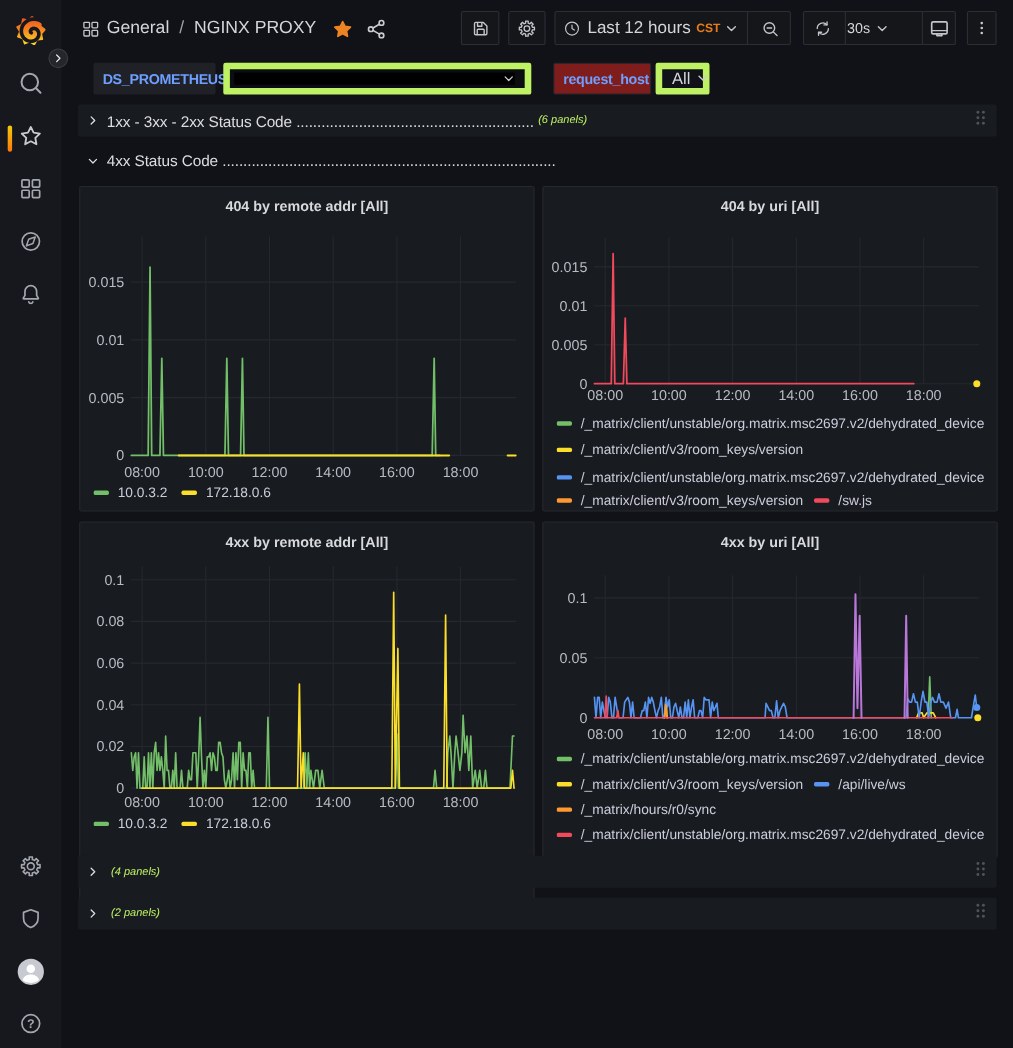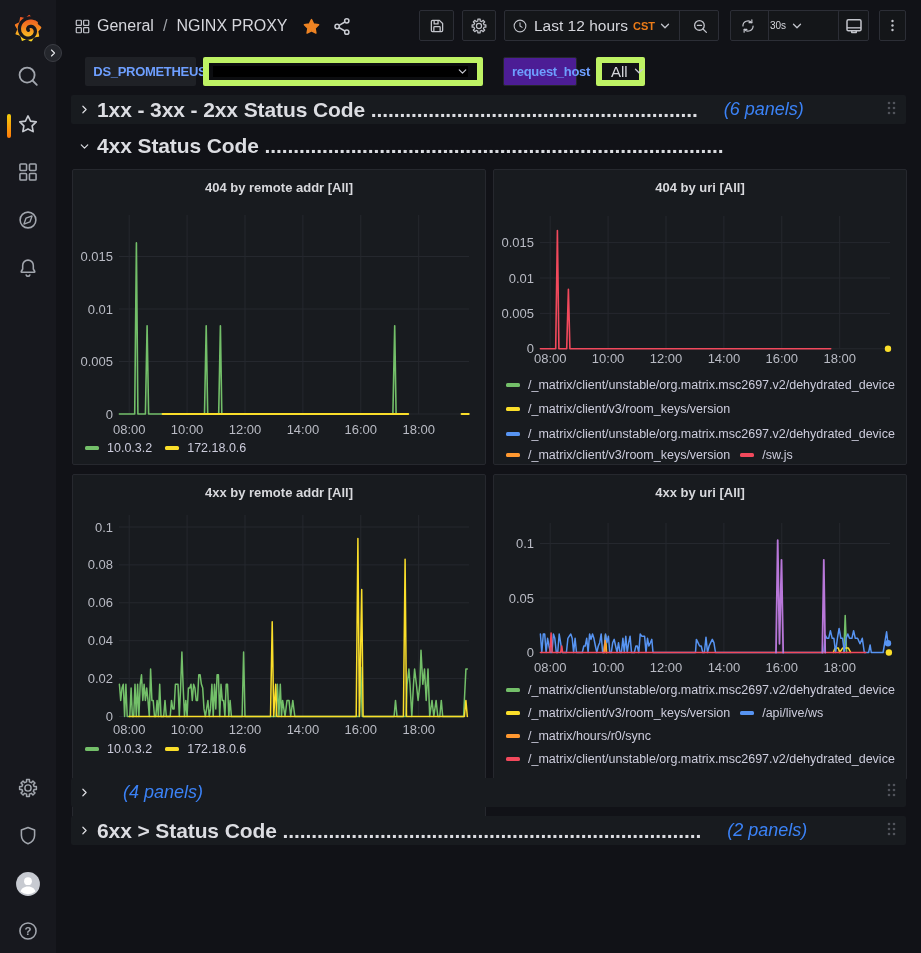--- a/index.html
+++ b/index.html
@@ -8,22 +8,22 @@
 .accent{position:absolute;left:7px;top:114px;width:4px;height:24px;border-radius:2px;background:linear-gradient(#f2cc0c,#ff780a)}
 #nav{position:absolute;left:56px;top:0;width:865px;height:52px}
 .btn{position:absolute;top:10px;height:31px;background:#141619;border:1px solid #2c2e36;border-radius:2px;display:flex;align-items:center;justify-content:center;color:#c3c5cc}
 .navtext{font-size:16px;color:#d5d6dc;white-space:nowrap}
 #vars{position:absolute;left:56px;top:52px;width:865px;height:42px}
 .vlabel{position:absolute;top:4.5px;height:29.5px;background:#1f2126;border-radius:2px;display:flex;align-items:center;padding:0 8px;color:#6e9fff;font-weight:bold;font-size:13px;letter-spacing:-0.3px}
 .vsel{position:absolute;top:4.5px;height:29.5px;border:6px solid #bef264;border-radius:2px;display:flex;align-items:center}
 .rowhead{position:absolute;left:71px;width:835px;height:29px;display:flex;align-items:center;color:#dcdde2}
 .rowbg{background:#181b1f;border-radius:2px}
 .rchev{width:26px;display:flex;justify-content:center}
-.rtitle{font-weight:bold;font-size:21px;letter-spacing:-0.1px;white-space:nowrap;overflow:hidden}
-.pcount{font-style:italic;font-size:18px;color:#3b82f6;margin-left:26px;white-space:nowrap}
+.rtitle{font-weight:normal;font-size:14px;letter-spacing:-0.1px;white-space:nowrap;overflow:hidden}
+.pcount{font-style:italic;font-size:10px;color:#bef264;margin-left:4px;white-space:nowrap}
 .dh{margin-left:auto;margin-right:10px;opacity:.9}
 .panel{position:absolute;background:#181b1f;border:1px solid #26282e;border-radius:2px;overflow:hidden}
 .ptitle{position:absolute;top:10px;left:0;right:0;text-align:center;font-size:13px;font-weight:bold;color:#d8d9dd}
 .chart{position:absolute;left:0;top:0}
 .ax{font-family:"Liberation Sans",sans-serif;font-size:13px;fill:#b9bbc4}
 .leg{position:absolute;left:12px;right:4px;height:17px;display:flex;align-items:center;overflow:hidden;white-space:nowrap}
 .li{display:inline-flex;align-items:center;flex:none}
 .sw{display:inline-block;width:14px;height:4px;border-radius:1.5px;flex:none}
 .lt{font-size:12.5px;color:#ccccdc;margin-left:8px}
 .lrow .li+.li{margin-left:10px}
@@ -143,21 +143,21 @@
  <div class="btn" style="left:674px;width:111px;justify-content:flex-start">
    <span style="margin-left:9px;display:flex">
         <svg width="16" height="16" viewBox="0 0 24 24">
           <path d="M4.4 12a7.6 7.6 0 0 1 13.2-5.2" fill="none" stroke="#c3c5cc" stroke-width="1.8" stroke-linecap="round" stroke-linejoin="round"></path>
           <path d="M17.8 2.8v4.2h-4.2" fill="none" stroke="#c3c5cc" stroke-width="1.8" stroke-linecap="round" stroke-linejoin="round"></path>
           <path d="M19.6 12a7.6 7.6 0 0 1-13.2 5.2" fill="none" stroke="#c3c5cc" stroke-width="1.8" stroke-linecap="round" stroke-linejoin="round"></path>
           <path d="M6.2 21.2V17h4.2" fill="none" stroke="#c3c5cc" stroke-width="1.8" stroke-linecap="round" stroke-linejoin="round"></path>
         </svg>
       </span>
    <span style="position:absolute;left:37px;top:-1px;height:31px;border-left:1px solid #2c2e36"></span>
-   <span style="margin-left:14px;font-size:10px;color:#d5d6dc">30s</span>
+   <span style="margin-left:14px;font-size:13px;color:#d5d6dc">30s</span>
    <span style="margin-left:4px;display:flex">
         <svg width="14" height="14" viewBox="0 0 24 24">
           <path d="M6 9l6 6 6-6" fill="none" stroke="#c3c5cc" stroke-width="2.2" stroke-linecap="round" stroke-linejoin="round"></path>
         </svg>
       </span>
  </div>
  <div class="btn" style="left:782px;width:31px">
       <svg width="20" height="20" viewBox="0 0 24 24">
         <rect x="3.6" y="4.6" width="16.8" height="13.2" rx="1.6" fill="none" stroke="#c3c5cc" stroke-width="1.8" stroke-linecap="round" stroke-linejoin="round"></rect>
         <line x1="3.6" y1="14.2" x2="20.4" y2="14.2" stroke="#c3c5cc" stroke-width="1.6"></line>
@@ -175,21 +175,21 @@
 <div id="vars">
  <div class="vlabel" style="left:29.3px;width:110.7px">DS_PROMETHEUS</div>
  <div class="vsel" style="left:147px;width:280px;background:#0c0d10">
    <span style="position:absolute;left:4px;top:3.5px;bottom:3.5px;width:255px;background:#000"></span>
    <span style="position:absolute;right:8px;display:flex">
         <svg width="13" height="13" viewBox="0 0 24 24">
           <path d="M6 9l6 6 6-6" fill="none" stroke="#c9cad2" stroke-width="2.2" stroke-linecap="round" stroke-linejoin="round"></path>
         </svg>
       </span>
  </div>
- <div class="vlabel" style="left:447px;width:74px;background:#4c1d95;border:1px solid #25272d">request_host</div>
+ <div class="vlabel" style="left:447px;width:89px;background:#7f1d1d;border:1px solid #25272d">request_host</div>
  <div class="vsel" style="left:540px;width:49px">
       <span style="margin-left:9px;font-size:15px;color:#d5d6dc">All</span>
       <span style="margin-left:4px;display:flex">
         <svg width="14" height="14" viewBox="0 0 24 24">
           <path d="M6 9l6 6 6-6" fill="none" stroke="#c9cad2" stroke-width="2.2" stroke-linecap="round" stroke-linejoin="round"></path>
         </svg>
       </span>
     </div>
 </div>
 <div class="rowhead rowbg" style="top:95px">
@@ -427,21 +427,20 @@
         <circle cx="2" cy="12" r="1.3" fill="#575a61"></circle>
         <circle cx="7" cy="12" r="1.3" fill="#575a61"></circle>
       </svg></span>
   </div>
 <div class="rowhead rowbg" style="top:816px">
     <span class="rchev">
       <svg width="13" height="13" viewBox="0 0 24 24">
         <path d="M9 6l6 6-6 6" fill="none" stroke="#dcdde2" stroke-width="2.2" stroke-linecap="round" stroke-linejoin="round"></path>
       </svg>
     </span>
-    <span class="rtitle">6xx &gt; Status Code .........................................................................</span>
     <span class="pcount">(2 panels)</span>
     <span class="dh"><svg width="9" height="14" viewBox="0 0 9 14">
         <circle cx="2" cy="2" r="1.3" fill="#575a61"></circle>
         <circle cx="7" cy="2" r="1.3" fill="#575a61"></circle>
         <circle cx="2" cy="7" r="1.3" fill="#575a61"></circle>
         <circle cx="7" cy="7" r="1.3" fill="#575a61"></circle>
         <circle cx="2" cy="12" r="1.3" fill="#575a61"></circle>
         <circle cx="7" cy="12" r="1.3" fill="#575a61"></circle>
       </svg></span>
   </div>

